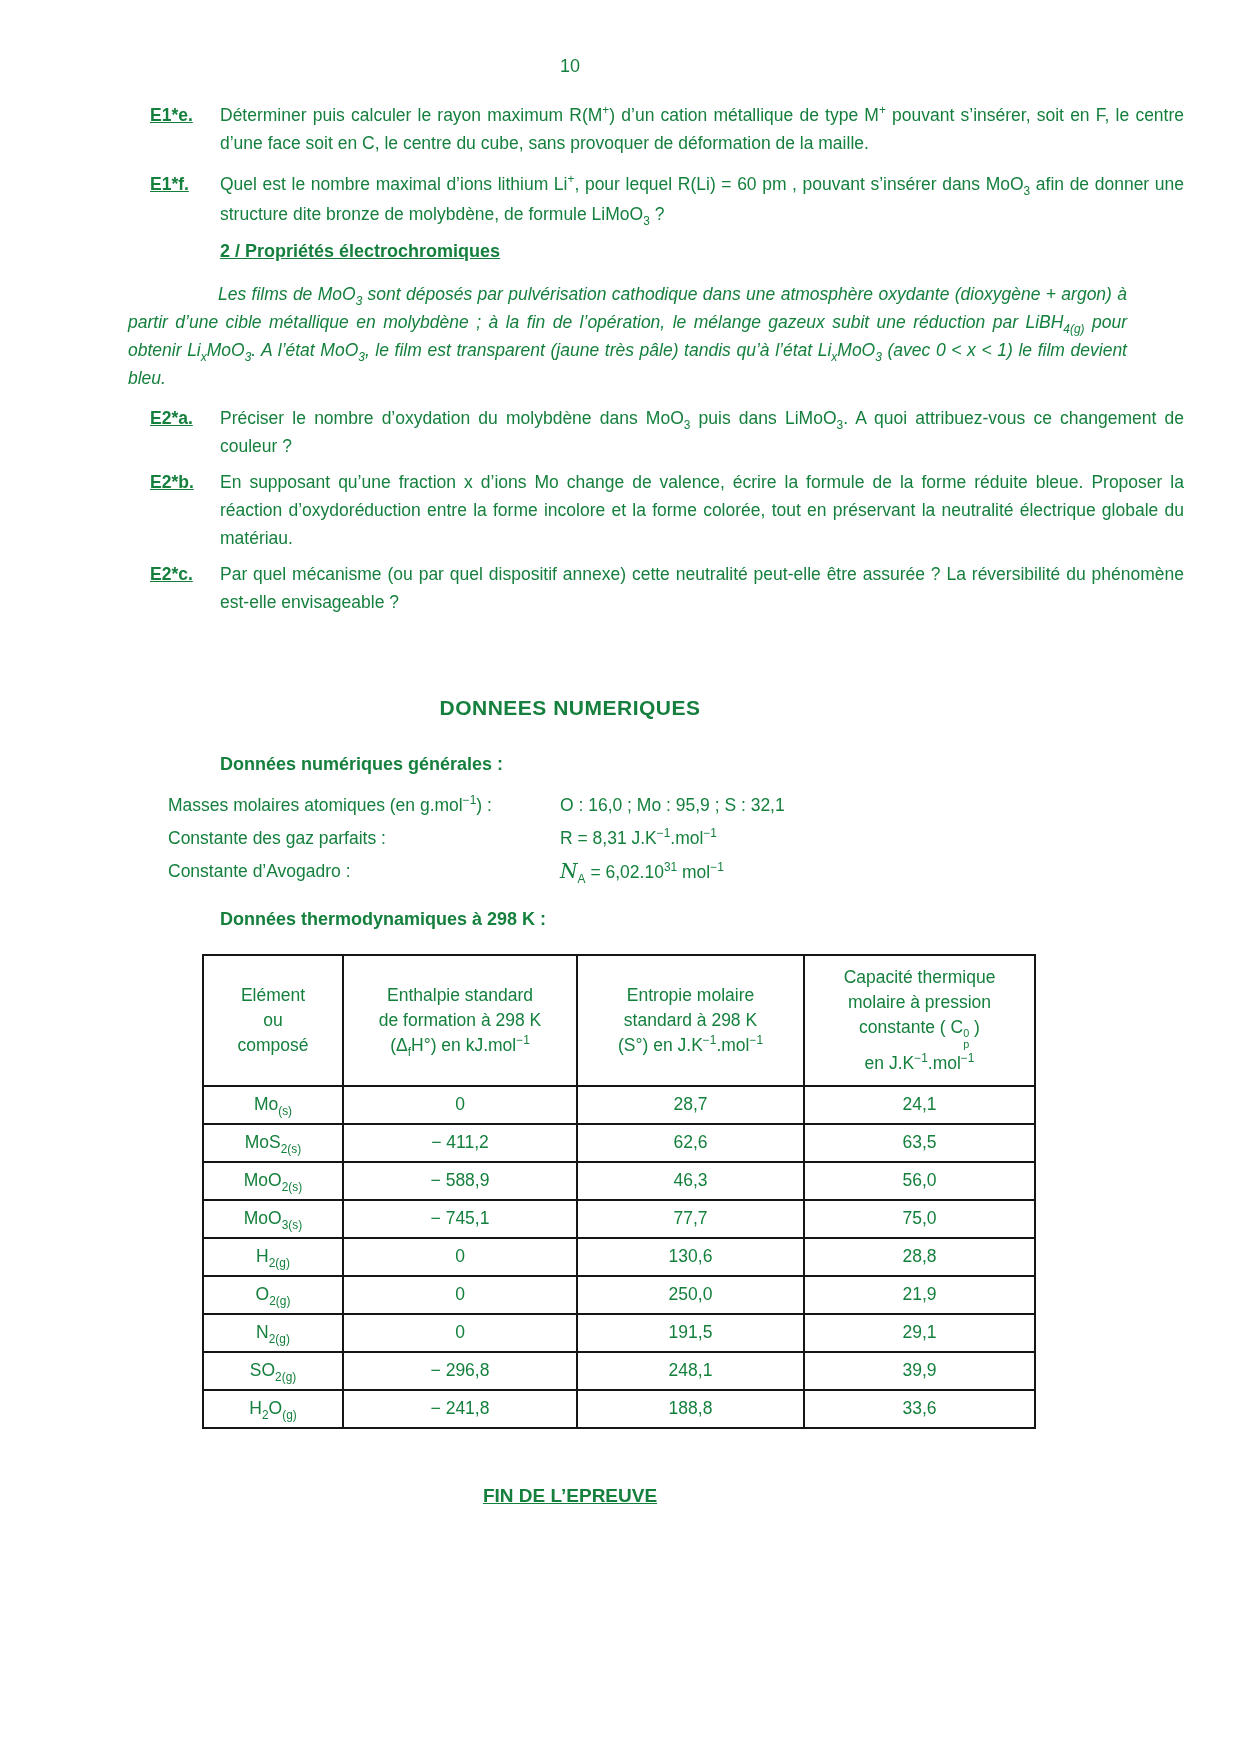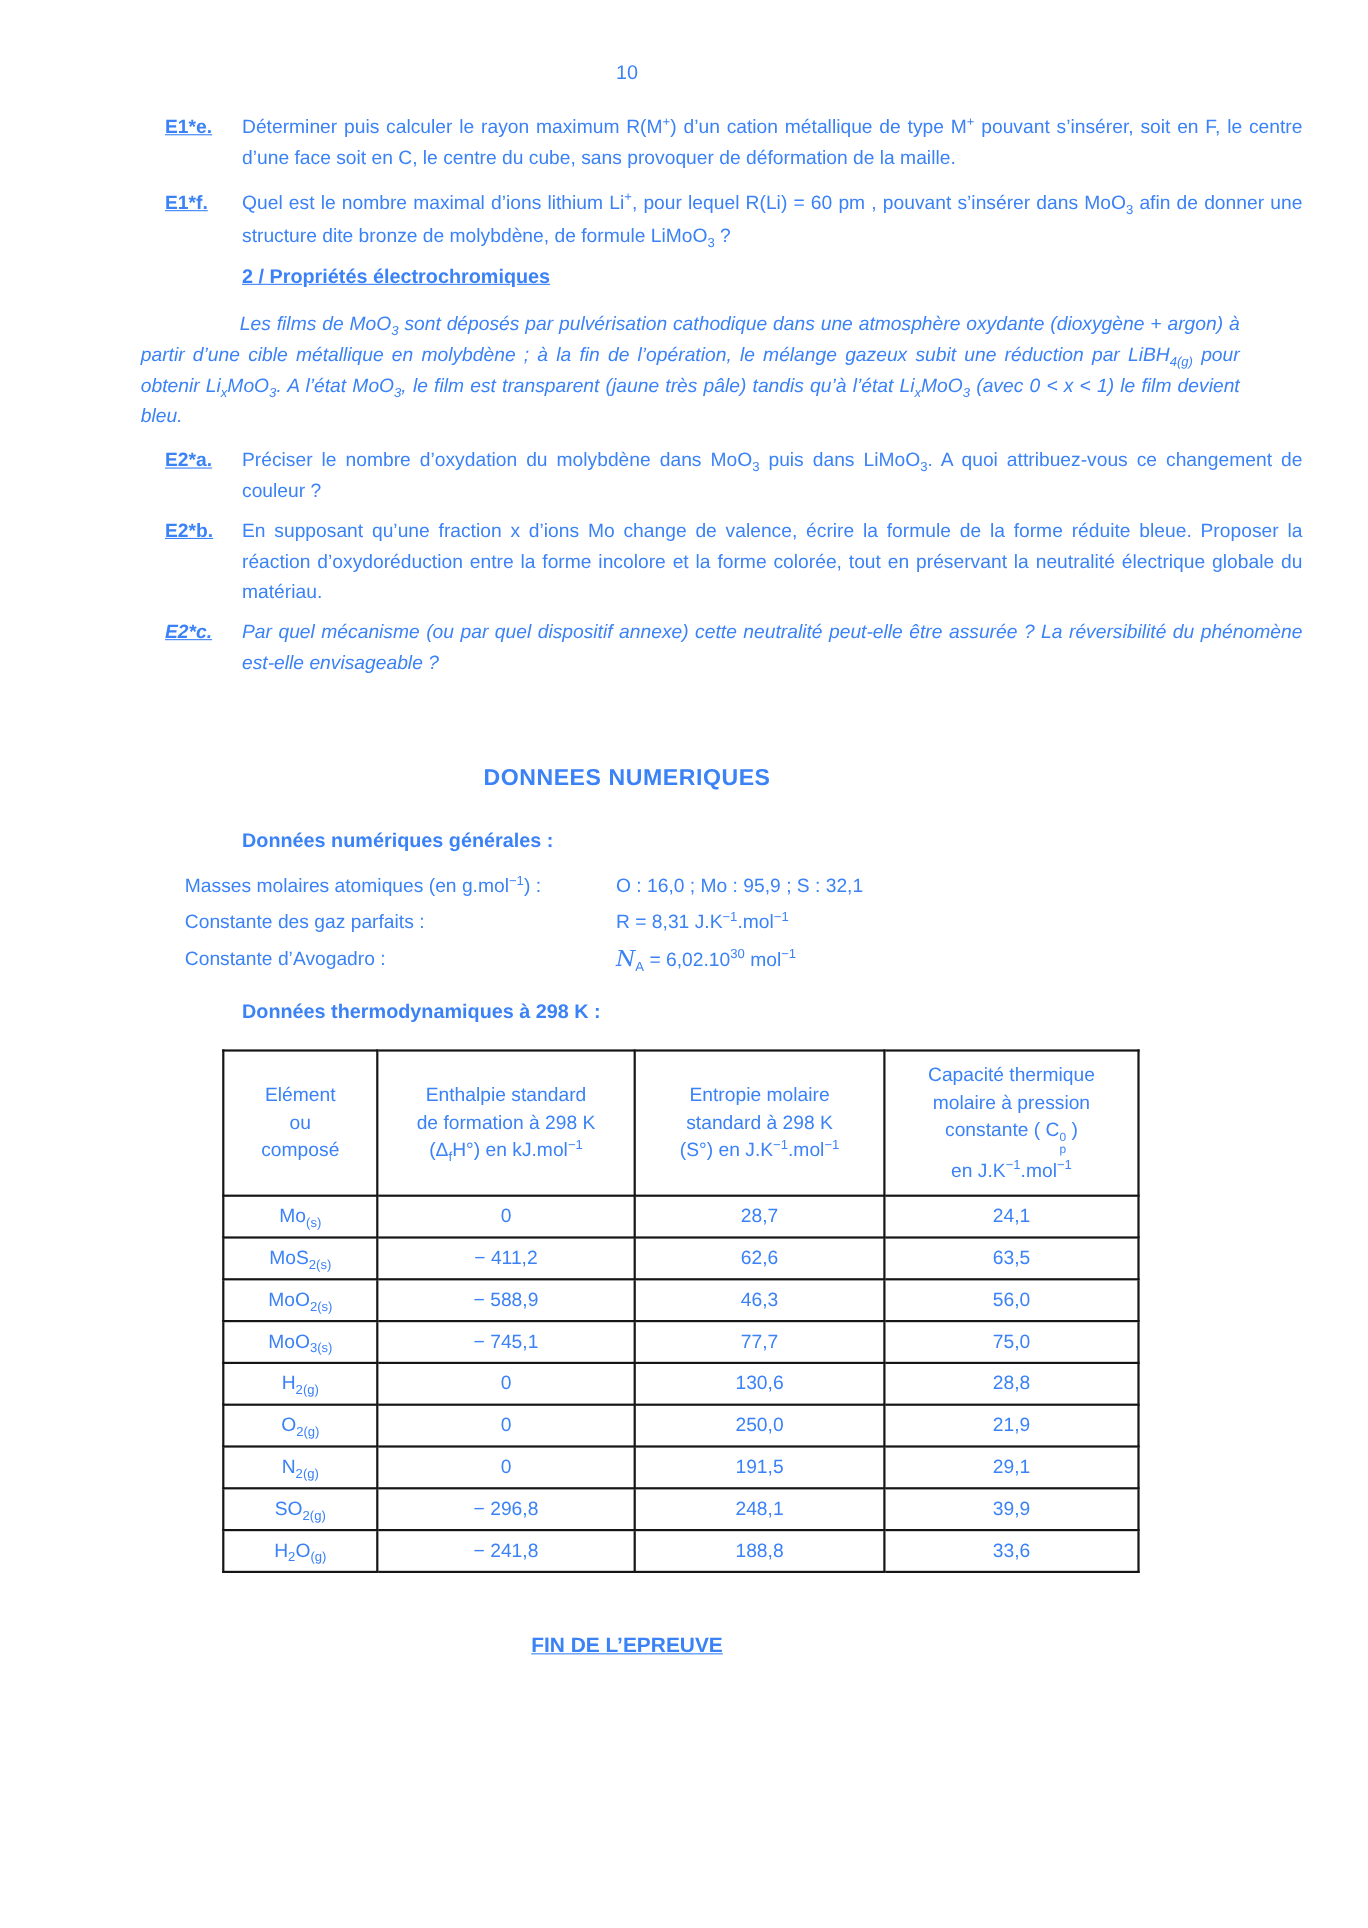--- a/index.html
+++ b/index.html
@@ -1,20 +1,20 @@
 <!DOCTYPE html>
 <html lang="fr"><head>
 <meta charset="utf-8">
 <style>
   html,body{margin:0;padding:0;background:#ffffff;}
   .page{
     position:relative;
     width:1244px;height:1753px;
     background:#ffffff;
-    color:#3b82f6;
+    color:#15803d;
     font-family:"Liberation Sans", sans-serif;
     font-size:17.5px;
     overflow:hidden;
   }
   .pagenum{
     padding-top:56px;
     width:1140px;
     text-align:center;
     font-size:18px;
   }
@@ -24,21 +24,21 @@
     flex:none;width:70px;
     font-weight:bold;text-decoration:underline;
     line-height:28px;
   }
   .q .qbody{flex:1;text-align:justify;line-height:28px;}
   .q-e1e{margin-top:24px;}
   .q-e1f{margin-top:12px;}
   .q-e1f .qbody,.q-e1f .qlabel{line-height:30px;}
   .q-e2a{margin-top:12px;}
   .q-e2b{margin-top:8px;}
-  .q-e2c{margin-top:8px;font-style:italic;}
+  .q-e2c{margin-top:8px;}
   .sec-head{
     margin:12px 0 0 220px;
     font-size:18px;font-weight:bold;text-decoration:underline;
   }
   .intro{
     margin:18px 117px 0 128px;
     font-style:italic;
     text-align:justify;
     line-height:28px;
     text-indent:90px;
@@ -125,21 +125,21 @@
     <div class="const-row">
       <span class="const-label">Masses molaires atomiques (en g.mol<sup>−1</sup>) :</span>
       <span class="const-value">O : 16,0 ; Mo : 95,9 ; S : 32,1</span>
     </div>
     <div class="const-row">
       <span class="const-label">Constante des gaz parfaits :</span>
       <span class="const-value">R = 8,31 J.K<sup>−1</sup>.mol<sup>−1</sup></span>
     </div>
     <div class="const-row">
       <span class="const-label">Constante d’Avogadro :</span>
-      <span class="const-value"><span class="scriptN">N</span><sub>A</sub> = 6,02.10<sup>30</sup> mol<sup>−1</sup></span>
+      <span class="const-value"><span class="scriptN">N</span><sub>A</sub> = 6,02.10<sup>31</sup> mol<sup>−1</sup></span>
     </div>
   </div>
 
   <div class="sub-head thermo">Données thermodynamiques à 298 K :</div>
 
   <table class="thermo">
     <colgroup>
       <col style="width:140px">
         <col style="width:234px">
         <col style="width:227px">

